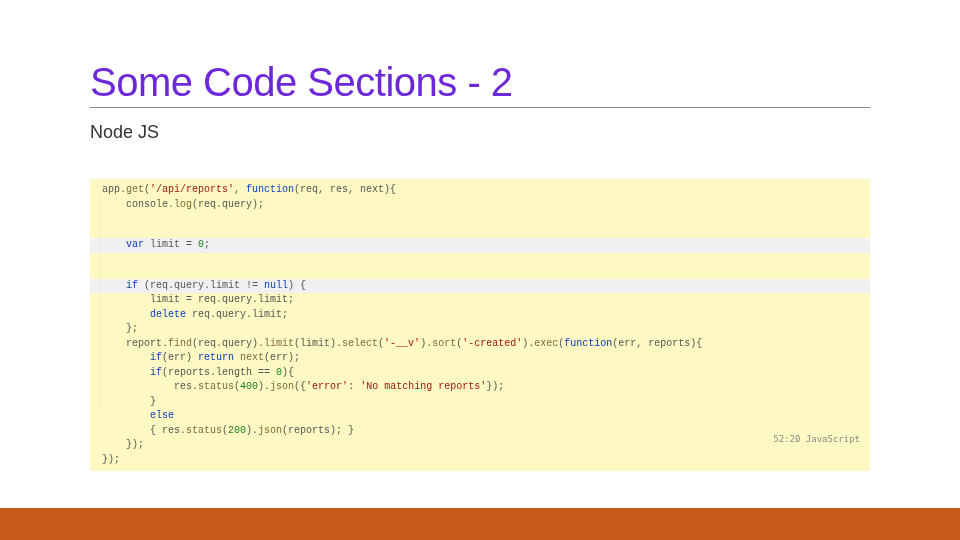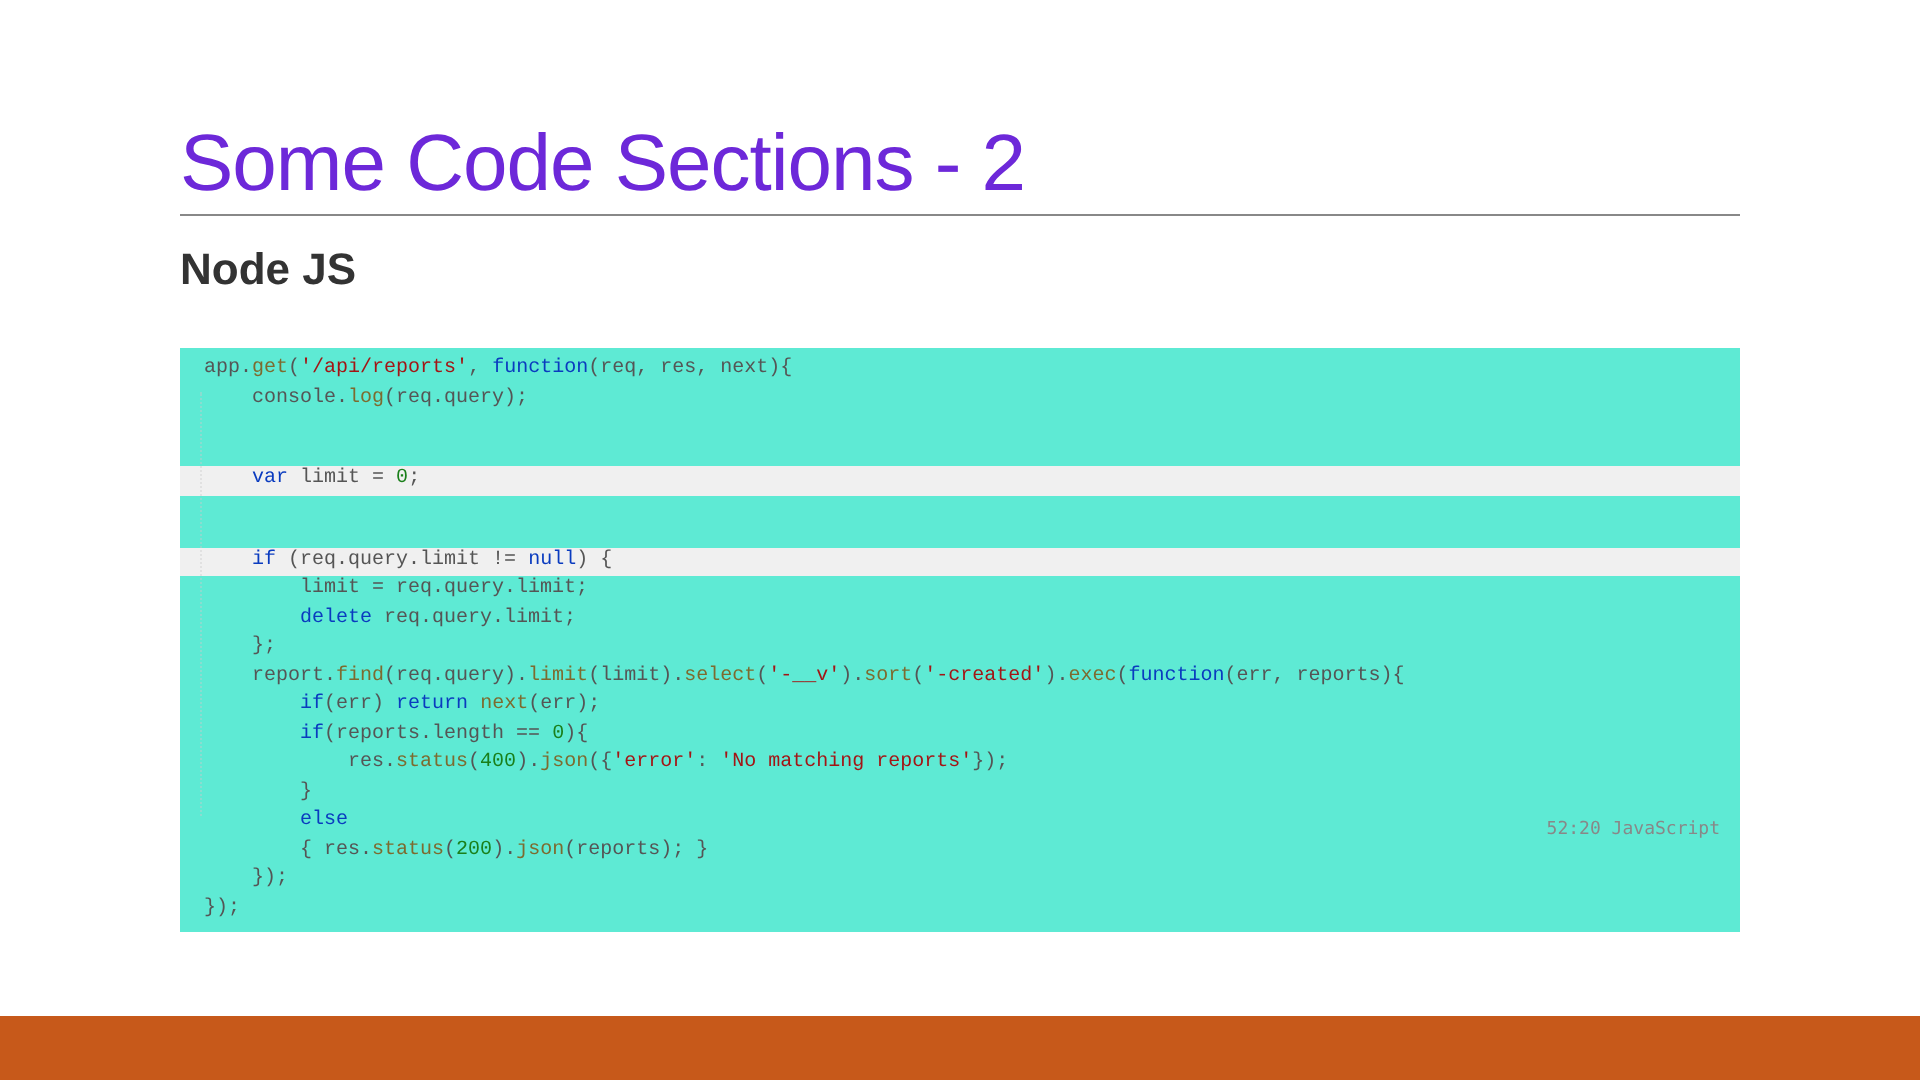--- a/index.html
+++ b/index.html
@@ -20,31 +20,30 @@
   .title {
     font-size: 40px;
     font-weight: 400;
     color: #6d28d9;
     letter-spacing: -0.5px;
     border-bottom: 1px solid #888;
     padding-bottom: 2px;
     margin-bottom: 14px;
   }
   .subtitle {
-    font-size: 22px;
+    font-size: 18px;
     color: #333;
-    margin-bottom: 26px;
-    font-weight: bold;
+    margin-bottom: 36px;
   }
   .code-block {
     font-family: Consolas, "Courier New", monospace;
     font-size: 10px;
     line-height: 1.45;
     color: #555;
-    background: #5eead4;
+    background: #fef9c3;
     white-space: pre;
     padding: 4px 0;
     overflow: hidden;
   }
   .code-line { display: block; padding-left: 12px; }
   .hl { background: #f0f0f0; margin-top: 26px; }
   .kw { color: #0a3bbf; }
   .str { color: #a31515; }
   .fn { color: #7d6b2f; }
   .var { color: #555; }
@@ -67,21 +66,21 @@
     left: 100px;
     top: 196px;
     width: 4px;
     height: 212px;
     border-left: 1px dotted #ccc;
     opacity: 0.4;
   }
   .status {
     position:absolute;
     right: 100px;
-    bottom: 120px;
+    bottom: 96px;
     font-family: Consolas, monospace;
     font-size: 9px;
     color:#888;
   }
 </style>
 </head>
 <body>
 
 <div class="slide">
   <h1 class="title">Some Code Sections - 2</h1>

